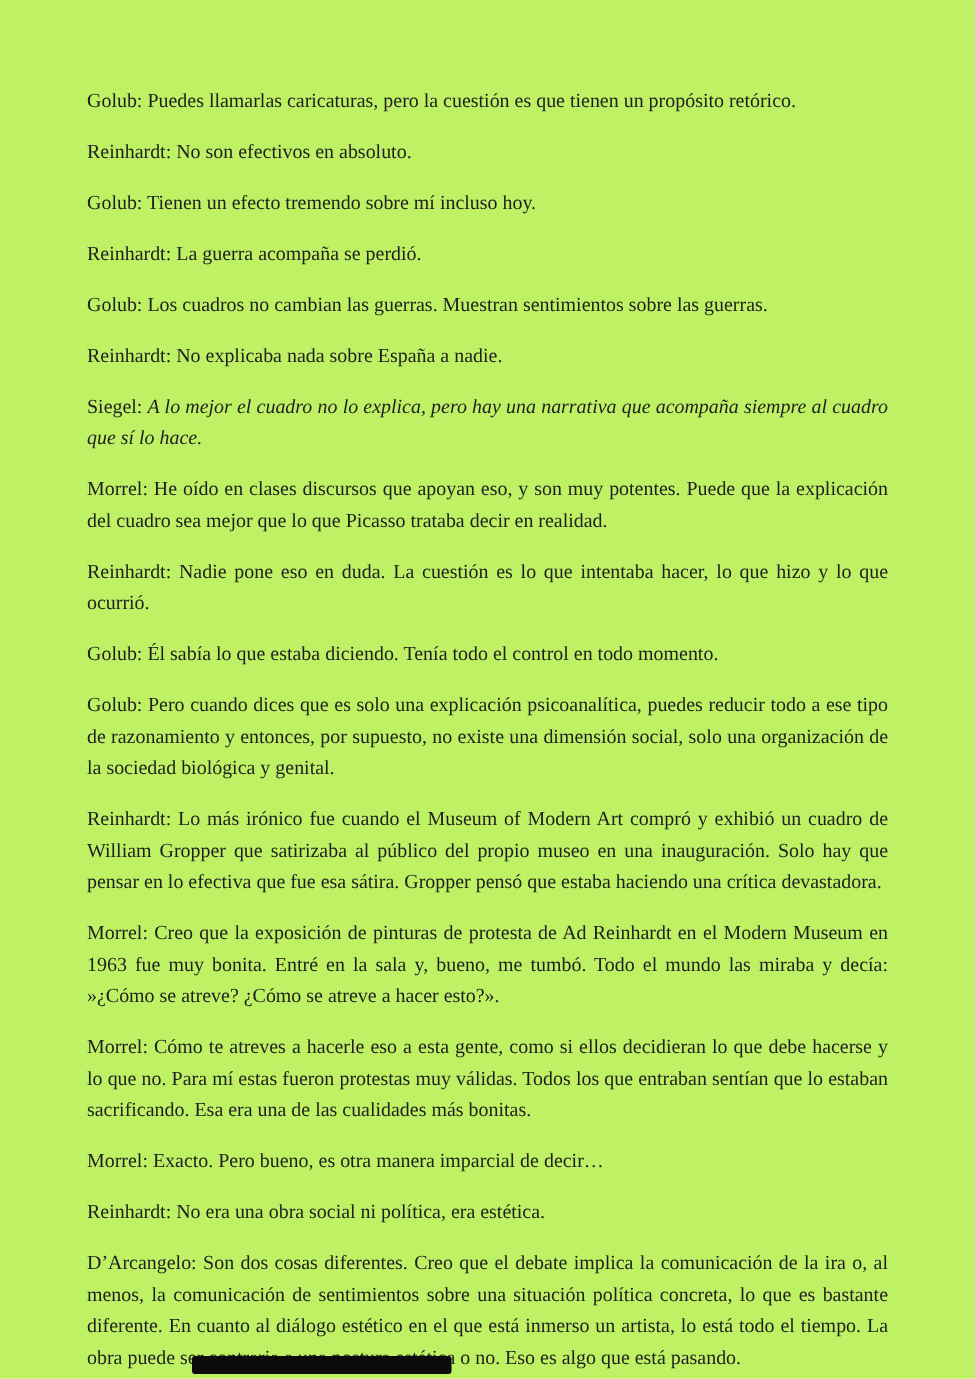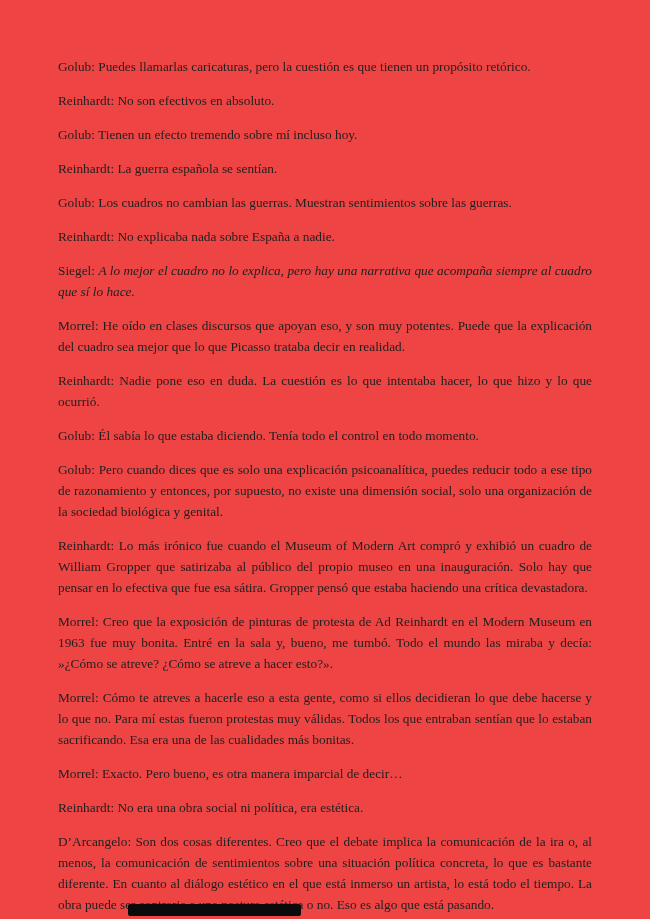--- a/index.html
+++ b/index.html
@@ -12,21 +12,21 @@
     background: #ffffff;
     overflow: hidden;
     position: relative;
     font-family: "Liberation Serif", "DejaVu Serif", serif;
   }
   .page {
     position: absolute;
     inset: 0;
     box-sizing: border-box;
     padding: 56px 58px 0 58px;
-    background: #ef4444;
+    background: #bef264;
   }
   .dialogue p.para {
     margin: 0 0 13px 0;
     font-size: 13.3px;
     line-height: 21px;
     color: #1f1f1f;
     text-align: justify;
     text-justify: inter-word;
   }
   .speaker {
@@ -49,21 +49,21 @@
 <body style="background: rgb(255, 255, 255);">
 
 <main class="page">
   <section class="dialogue" id="dialogue" style="color: rgb(31, 31, 31);">
   <p class="para"><span class="speaker">Golub:</span> <span class="utterance">Puedes llamarlas caricaturas, pero la cuestión es que tienen un propósito retórico.</span></p>
 
   <p class="para"><span class="speaker">Reinhardt:</span> <span class="utterance">No son efectivos en absoluto.</span></p>
 
   <p class="para"><span class="speaker">Golub:</span> <span class="utterance">Tienen un efecto tremendo sobre mí incluso hoy.</span></p>
 
-  <p class="para"><span class="speaker">Reinhardt:</span> <span class="utterance">La guerra española se sentían.</span></p>
+  <p class="para"><span class="speaker">Reinhardt:</span> <span class="utterance">La guerra acompaña se perdió.</span></p>
 
   <p class="para"><span class="speaker">Golub:</span> <span class="utterance">Los cuadros no cambian las guerras. Muestran sentimientos sobre las guerras.</span></p>
 
   <p class="para"><span class="speaker">Reinhardt:</span> <span class="utterance">No explicaba nada sobre España a nadie.</span></p>
 
   <p class="para"><span class="speaker">Siegel:</span> <span class="utterance italic">A lo mejor el cuadro no lo explica, pero hay una narrativa que acompaña siempre al cuadro que sí lo hace.</span></p>
 
   <p class="para"><span class="speaker">Morrel:</span> <span class="utterance">He oído en clases discursos que apoyan eso, y son muy potentes. Puede que la explicación del cuadro sea mejor que lo que Picasso trataba decir en realidad.</span></p>
 
   <p class="para"><span class="speaker">Reinhardt:</span> <span class="utterance">Nadie pone eso en duda. La cuestión es lo que intentaba hacer, lo que hizo y lo que ocurrió.</span></p>

